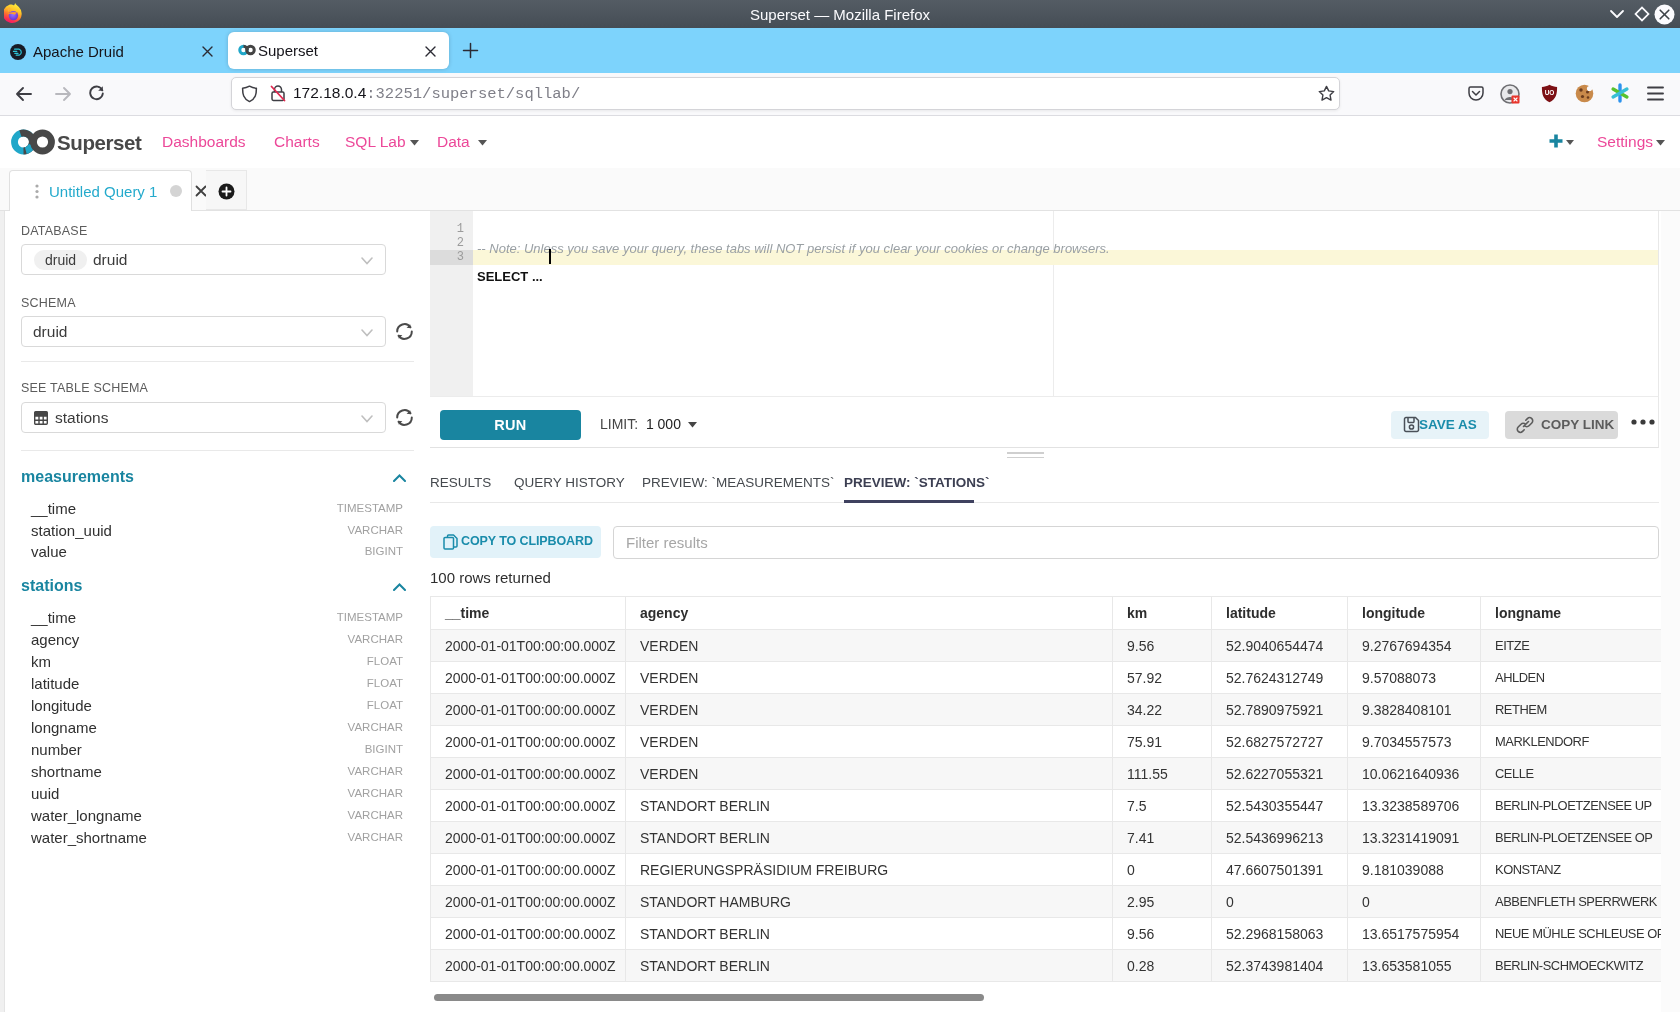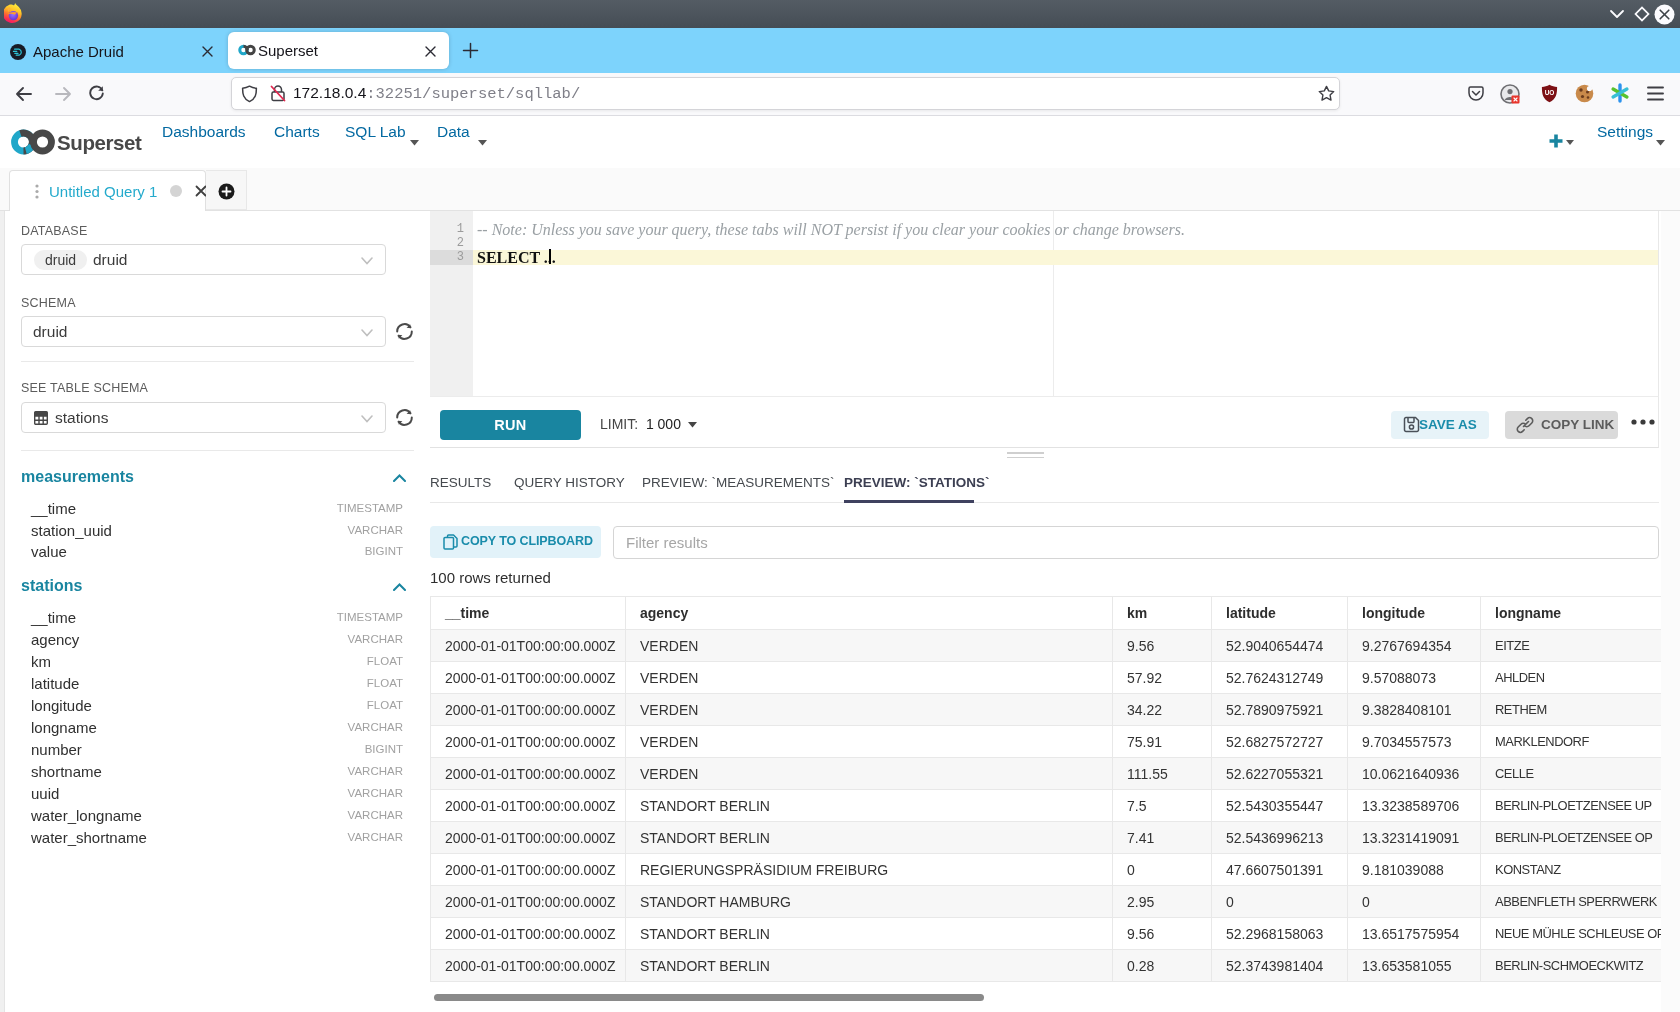--- a/index.html
+++ b/index.html
@@ -19,42 +19,42 @@
     border-radius:6px; box-shadow:0 0 4px rgba(0,0,0,.18); }
 
   
   #navbar { left:0; top:73px; width:1680px; height:43px; background:#f9f9fb;
     border-bottom:1px solid #dcdce1; }
   #urlbox { left:231px; top:4px; width:1109px; height:33px; background:#fff;
     border:1px solid #d4d4d8; border-radius:5px; box-shadow:0 1px 3px rgba(0,0,0,.07); }
 
   
   #ssheader { left:0; top:116px; width:1680px; height:52px; background:#fff; }
-  .navitem { font-size:15.5px; color:#0369a1; top:7px; }
+  .navitem { font-size:15.5px; color:#ec4899; top:17px; }
 
   
   #qtabrow { left:0; top:168px; width:1680px; height:43px; background:#fafafa;
     border-bottom:1px solid #e2e2e2; }
-  #qtab { left:9px; top:2px; width:197px; height:41px; background:#fff;
+  #qtab { left:9px; top:2px; width:183px; height:41px; background:#fff;
     border:1px solid #e0e0e0; border-bottom:none; border-radius:4px 4px 0 0; }
   #qtabadd { left:206px; top:2px; width:41px; height:40px; background:#f7f7f7;
     border:1px solid #e8e8e8; border-left:none; }
 
   
   .sidelabel { font-size:12.5px; color:#5c5c5c; letter-spacing:.2px; }
   .selbox { left:21px; width:365px; height:31px; background:#fff;
     border:1px solid #d9d9d9; border-radius:4px; }
   .selval { font-size:15.5px; color:#3b3b3b; }
   .divider { left:21px; width:393px; height:1px; background:#e9e9e9; }
   .schemahead { font-size:16px; font-weight:bold; color:#1985a0; }
   .colname { font-size:15px; color:#303030; }
   .coltype { font-size:11.5px; color:#a1a1a1; }
   .lnum { width:34px; text-align:right; font-family:"Liberation Mono",monospace;
     font-size:12px; color:#9b9b9b; }
-  .edline { font-family:Liberation Serif, serif; font-size:16px; white-space:pre; }
+  .edline { font-family:Liberation Sans, sans-serif; font-size:13px; white-space:pre;margin-top:20px; }
 
   
   #edtoolbar { left:430px; top:396px; width:1229px; height:52px; background:#fff;
     border-top:1px solid #ececec; border-bottom:1px solid #e2e2e2; border-right:1px solid #e8e8e8;}
   #runbtn { left:10px; top:13px; width:141px; height:30px; background:#1985a0;
     border-radius:4px; color:#fff; font-size:14.5px; font-weight:bold;
     text-align:center; line-height:30px; letter-spacing:.3px; }
   #saveas { left:961px; top:14px; width:98px; height:28px; background:#e7f3f8;
     border-radius:4px; color:#1a8cab; font-size:13.5px; font-weight:bold; }
   #copylink { left:1075px; top:14px; width:113px; height:28px; background:#dadada;
@@ -94,20 +94,21 @@
       <radialGradient id="ffp" cx="45%" cy="40%" r="70%">
         <stop offset="0" stop-color="#9471ff"></stop>
           <stop offset="1" stop-color="#6428c9"></stop>
       </radialGradient>
     </defs>
     <path d="M11.2 1 c.6 1.8 2.3 2.4 3.7 4 a9.4 9.4 0 1 1 -9.5 -2.3 c.9-.4 3.4-.3 4.6 .9 .5-.8 .9-1.8 1.2-2.6Z" fill="url(#ffg)"></path>
     <circle cx="9.4" cy="13.6" r="4.7" fill="url(#ffp)"></circle>
     <path d="M3.2 12.2 Q7.5 9.2 13.2 10.4 Q11.3 11.6 10.9 12.8 Q6.8 11.2 3.2 12.2Z" fill="#ff9b2c"></path>
     <path d="M5 4.5 C3.7 6.6 3.6 8.4 4.2 10.2 C4.5 8.3 5.6 7.5 6.8 7 C6.2 6.2 5.4 5.4 5 4.5Z" fill="#ffb13d"></path>
   </svg>
+  <div class="abs" id="titletext">Superset — Mozilla Firefox</div>
 
   <svg class="abs" style="left:1609px;top:8px;" width="16" height="12" viewBox="0 0 16 12">
     <path d="M2 3 L8 9 L14 3" stroke="#fbfbfe" stroke-width="1.8" fill="none" stroke-linecap="round" stroke-linejoin="round"></path>
   </svg>
   <svg class="abs" style="left:1634px;top:6px;" width="16" height="16" viewBox="0 0 16 16">
     <rect x="3.4" y="3.4" width="9.2" height="9.2" transform="rotate(45 8 8)" stroke="#fbfbfe" stroke-width="1.7" fill="none"></rect>
   </svg>
   <svg class="abs" style="left:1654px;top:3.5px;" width="21" height="21" viewBox="0 0 21 21">
     <circle cx="10.5" cy="10.5" r="10" fill="#fbfbfe"></circle>
     <path d="M6.2 6.2 L14.8 14.8 M14.8 6.2 L6.2 14.8" stroke="#3c4248" stroke-width="1.6" stroke-linecap="round"></path>

